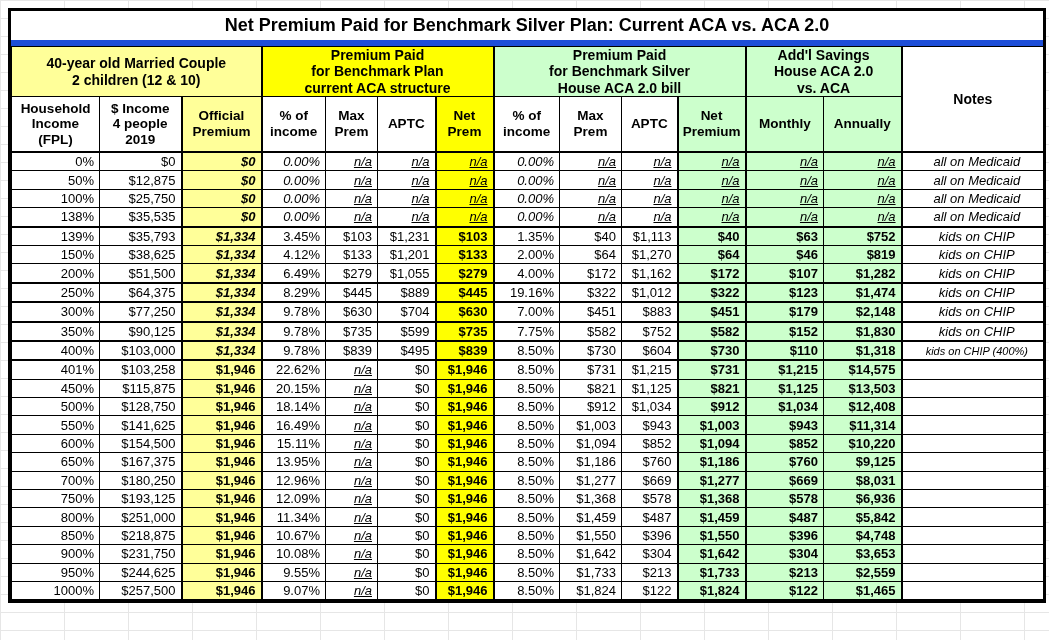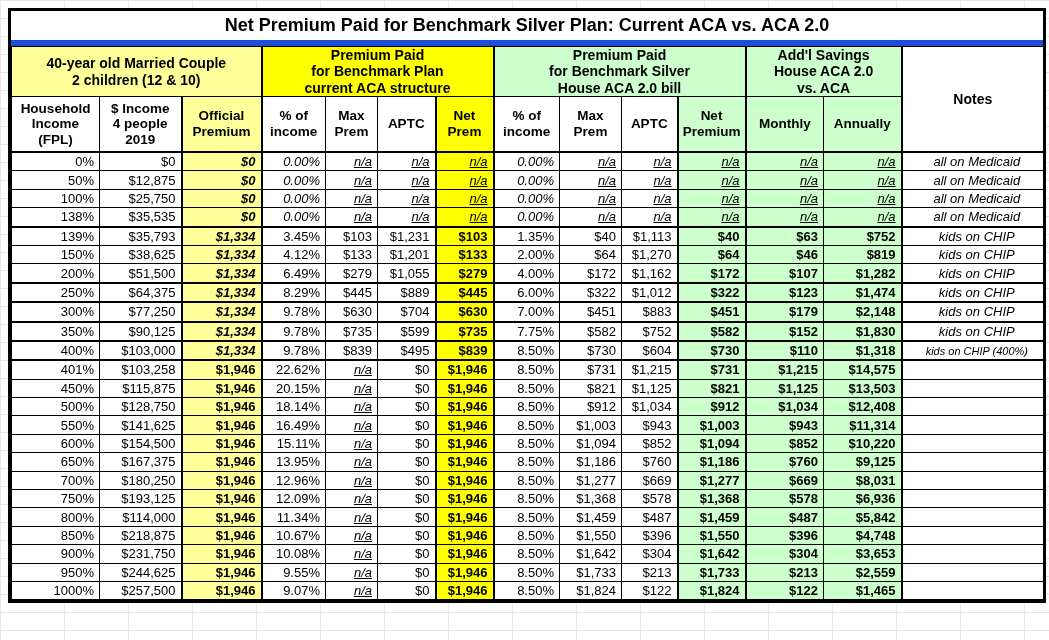--- a/index.html
+++ b/index.html
@@ -258,21 +258,21 @@
           <td class="notes bl">kids on CHIP</td>
         </tr>
         <tr>
           <td class="bt">250%</td>
           <td class="bt">$64,375</td>
           <td class="off it bl bt">$1,334</td>
           <td class="bl bt">8.29%</td>
           <td class="bt">$445</td>
           <td class="bt">$889</td>
           <td class="net1 bl bt">$445</td>
-          <td class="bl bt">6.00%</td>
+          <td class="bl bt">19.16%</td>
           <td class="bt">$322</td>
           <td class="bt">$1,012</td>
           <td class="net2 bl bt">$322</td>
           <td class="net2 bl bt">$123</td>
           <td class="net2 bt">$1,474</td>
           <td class="notes bl bt">kids on CHIP</td>
         </tr>
         <tr>
           <td class="bt">300%</td>
           <td class="bt">$77,250</td>
@@ -444,21 +444,21 @@
           <td class="bl">8.50%</td>
           <td class="">$1,368</td>
           <td class="">$578</td>
           <td class="net2 bl">$1,368</td>
           <td class="net2 bl">$578</td>
           <td class="net2">$6,936</td>
           <td class="notes bl"></td>
         </tr>
         <tr>
           <td class="">800%</td>
-          <td class="">$114,000</td>
+          <td class="">$251,000</td>
           <td class="off bl">$1,946</td>
           <td class="bl">11.34%</td>
           <td class="na">n/a</td>
           <td class="">$0</td>
           <td class="net1 bl">$1,946</td>
           <td class="bl">8.50%</td>
           <td class="">$1,459</td>
           <td class="">$487</td>
           <td class="net2 bl">$1,459</td>
           <td class="net2 bl">$487</td>

